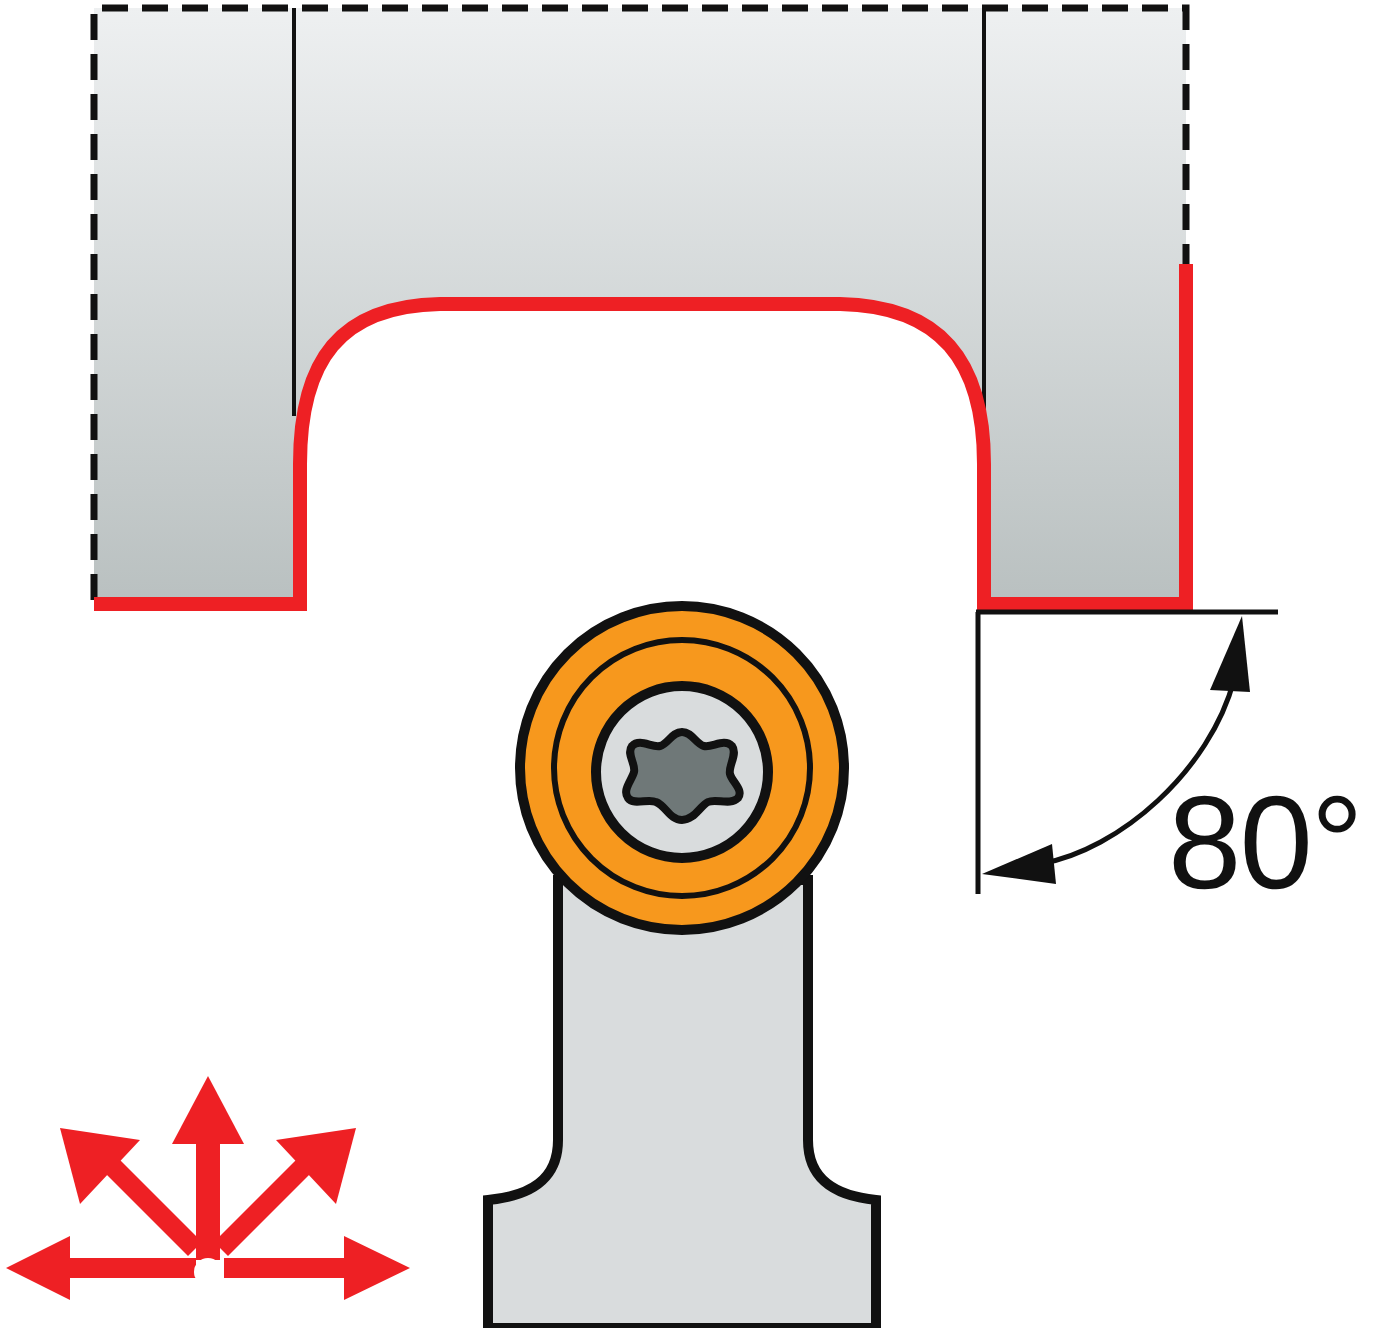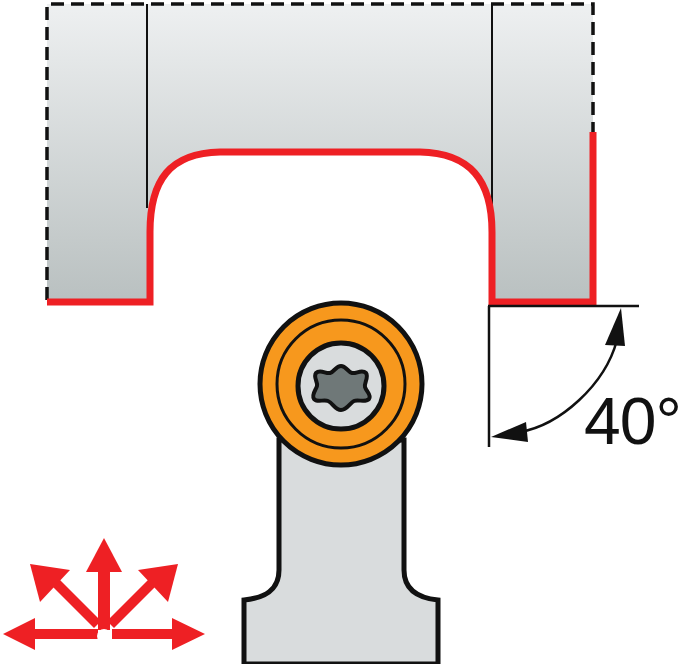--- a/index.html
+++ b/index.html
@@ -82,13 +82,13 @@
     <polygon points="94,628 101,621 48,568 41,575"></polygon>
     <polygon points="30,564 70,570 40,602"></polygon>
 
     <polygon points="114,628 107,621 160,568 167,575"></polygon>
     <polygon points="178,564 138,570 168,602"></polygon>
 
     <circle cx="104" cy="636" r="7" fill="#ffffff"></circle>
   </g>
 </svg>
 
-<div class="angle-label">40°</div>
+<div class="angle-label">80°</div>
 
 </body></html>

